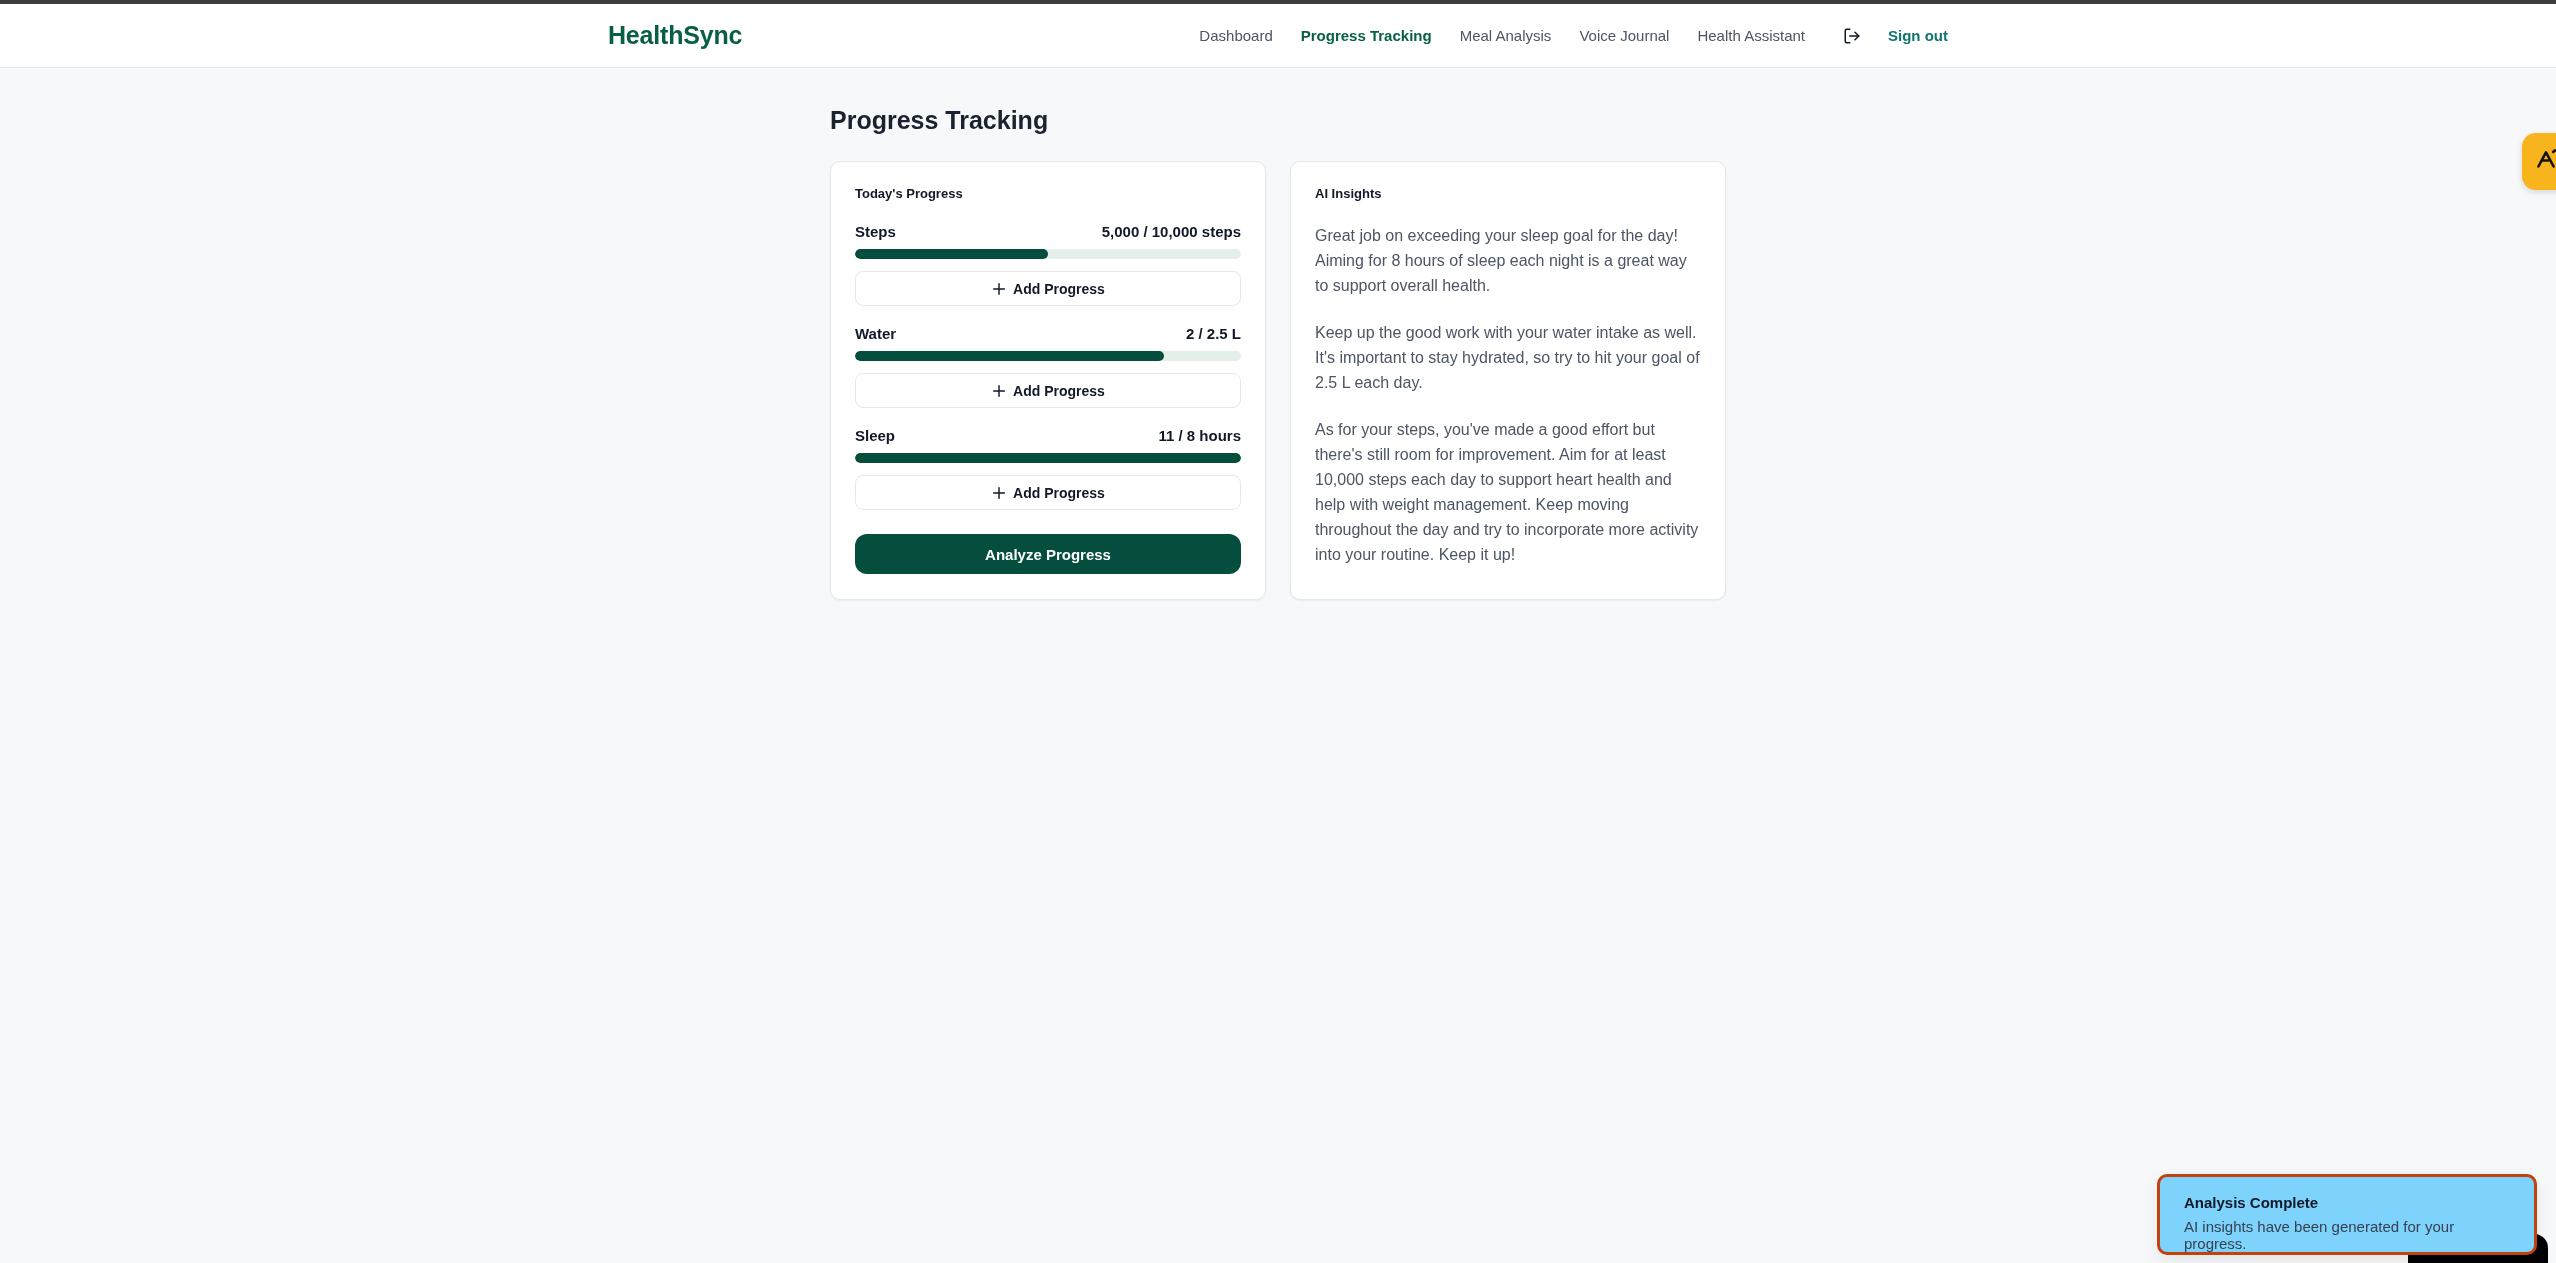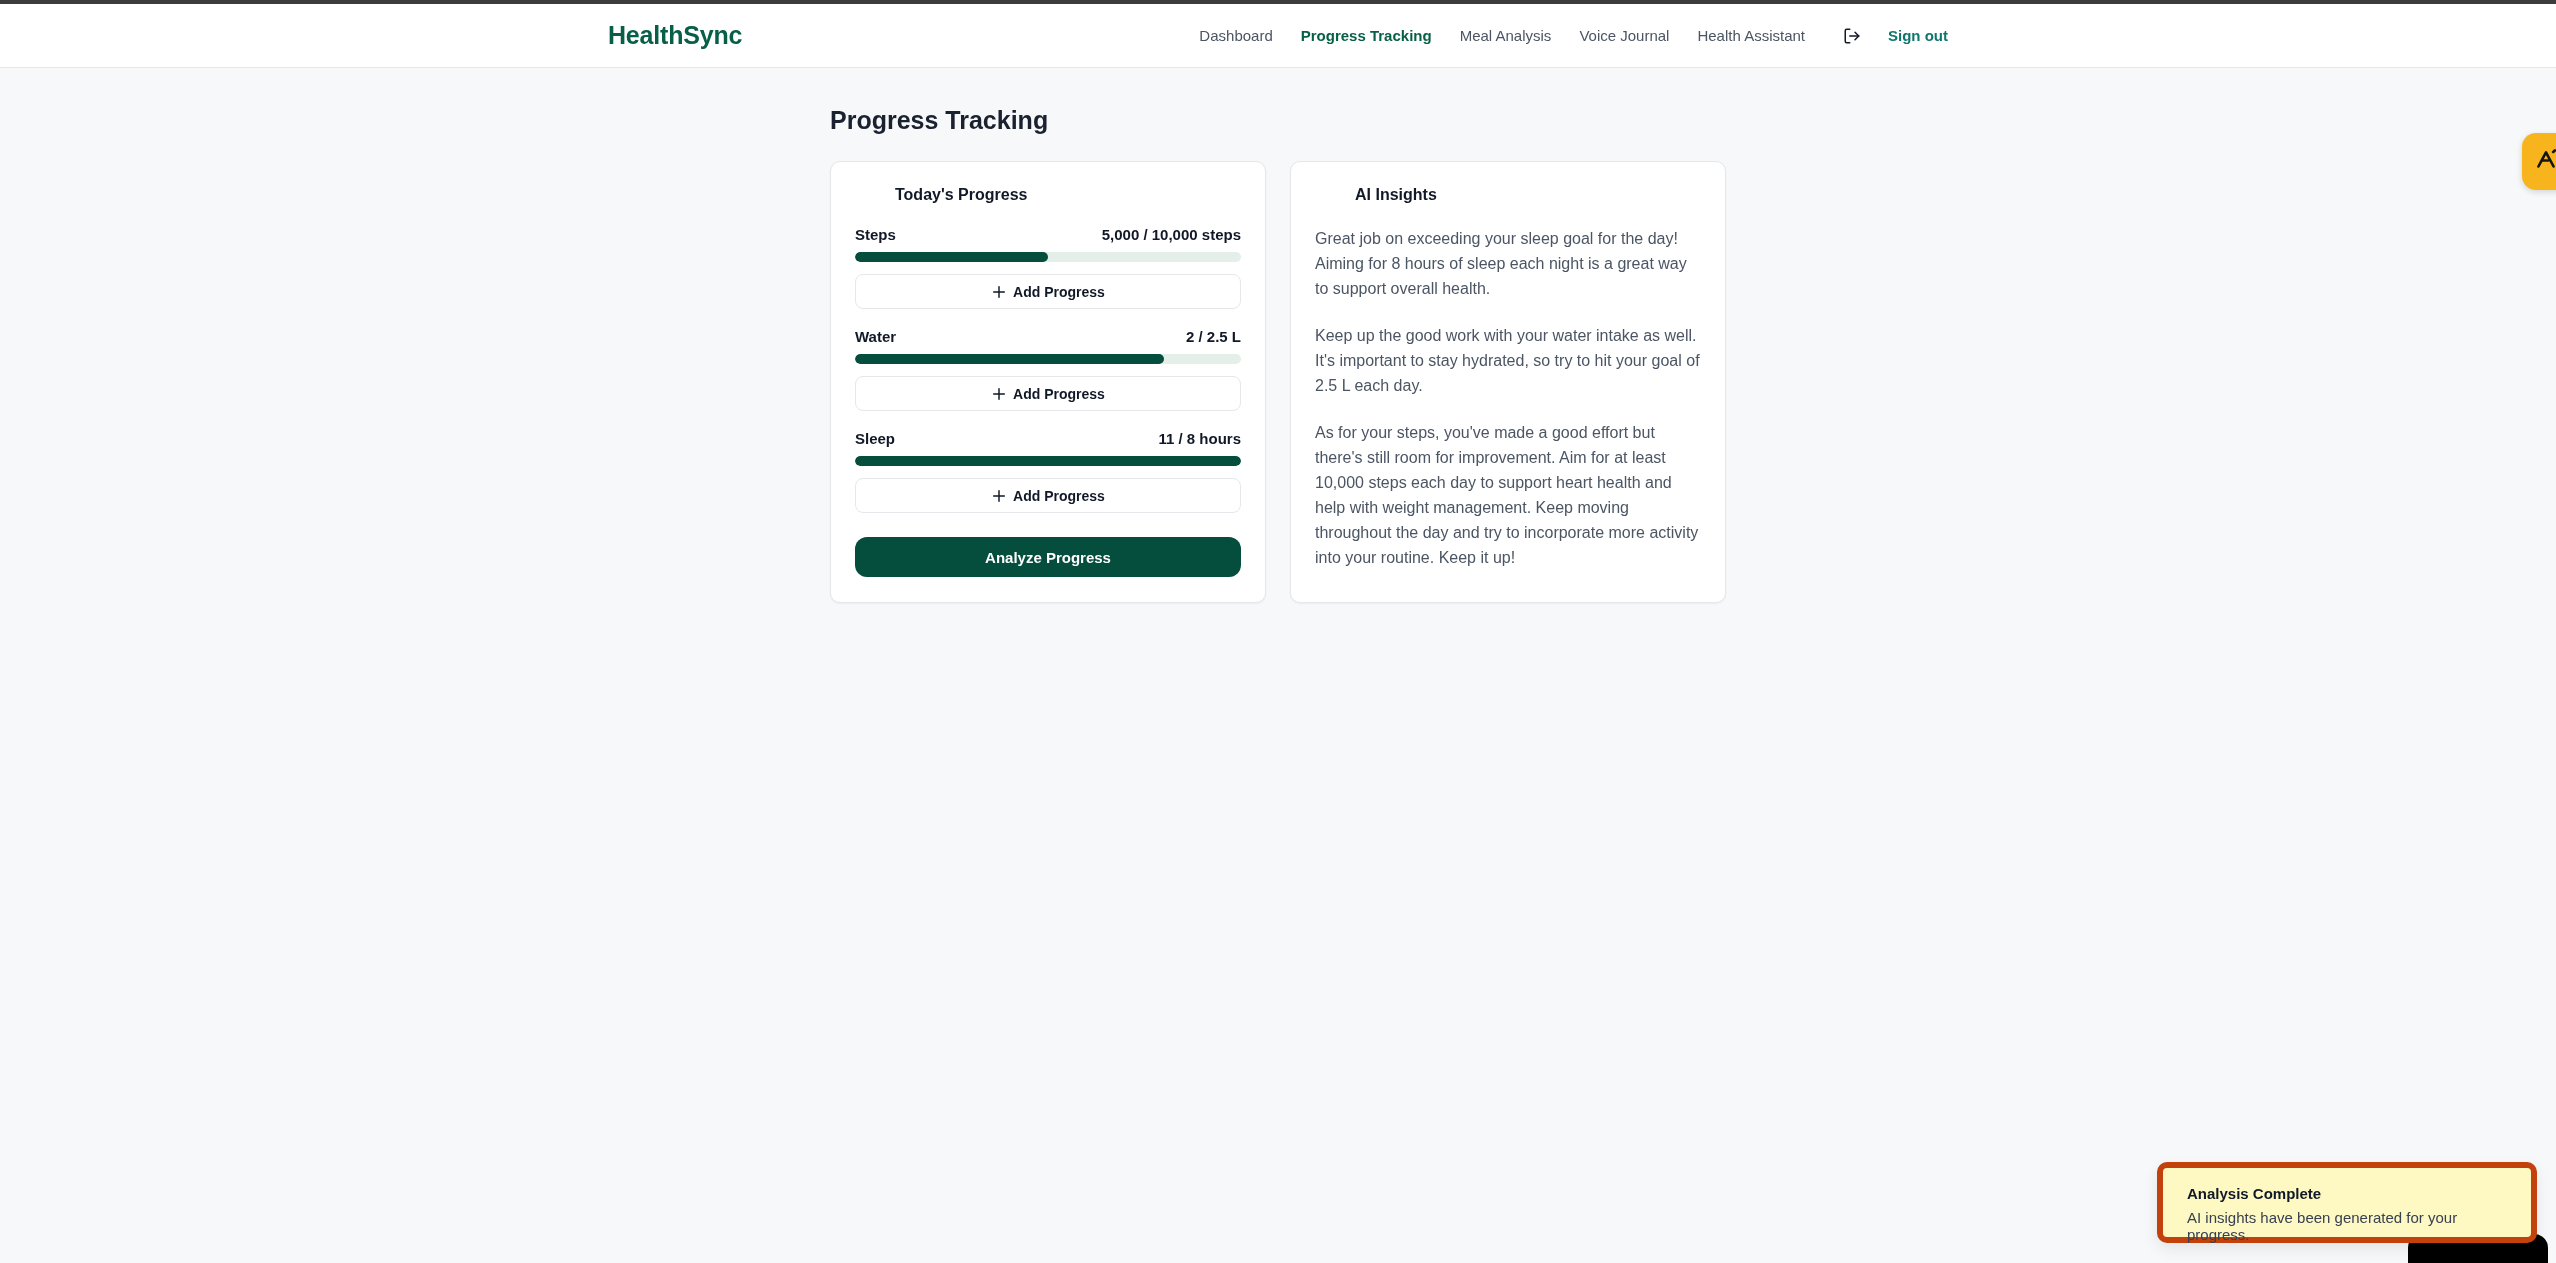--- a/index.html
+++ b/index.html
@@ -44,21 +44,21 @@
   main { width: 896px; margin: 0 auto; padding-top: 38px; }
   .page-title { font-size: 25px; font-weight: bold; color: #1a2230; margin-bottom: 26px; }
   .grid { display: grid; grid-template-columns: 1fr 1fr; gap: 24px; align-items: stretch; }
   .card {
     background: #ffffff;
     border: 1px solid #e5e7eb;
     border-radius: 10px;
     box-shadow: 0 1px 2px rgba(0,0,0,0.05);
     padding: 24px;
   }
-  .card-title { font-size: 16px; font-weight: bold; color: #111827; margin-bottom: 22px; margin-left: 40px; }
+  .card-title { font-size: 13px; font-weight: bold; color: #111827; margin-bottom: 22px; }
 
   
   .tracker { margin-bottom: 19px; }
   .tracker-row {
     display: flex; justify-content: space-between; align-items: baseline;
     margin-bottom: 9px;
   }
   .tracker-label { font-size: 15px; font-weight: 600; color: #111827; }
   .tracker-value { font-size: 15px; font-weight: bold; color: #111827; }
   .bar-track {
@@ -94,23 +94,23 @@
     width: 57px; height: 57px;
     background: #f8b41d; border-radius: 14px;
     box-shadow: 0 2px 6px rgba(0,0,0,0.15);
     display: flex; align-items: center; justify-content: flex-start;
     padding-left: 11px;
     cursor: pointer; z-index: 40;
   }
 
   
   .toast {
-    position: absolute; right: 19px; bottom: 20px;
+    position: absolute; right: 19px; bottom: 8px;
     width: 380px; height: 81px;
-    background: #fef9c3; border: 6px solid #c2410c; border-radius: 10px;
+    background: #7dd3fc; border: 3px solid #c2410c; border-radius: 10px;
     box-shadow: 0 6px 16px rgba(0,0,0,0.08);
     padding: 17px 24px;
     z-index: 60;
   }
   .toast-title { font-size: 15px; font-weight: bold; color: #111827; margin-bottom: 7px; }
   .toast-msg { font-size: 15px; color: #374151; }
   .black-pill {
     position: absolute; right: 8px; bottom: -19px;
     width: 140px; height: 48px;
     background: #000000; border-radius: 14px;

